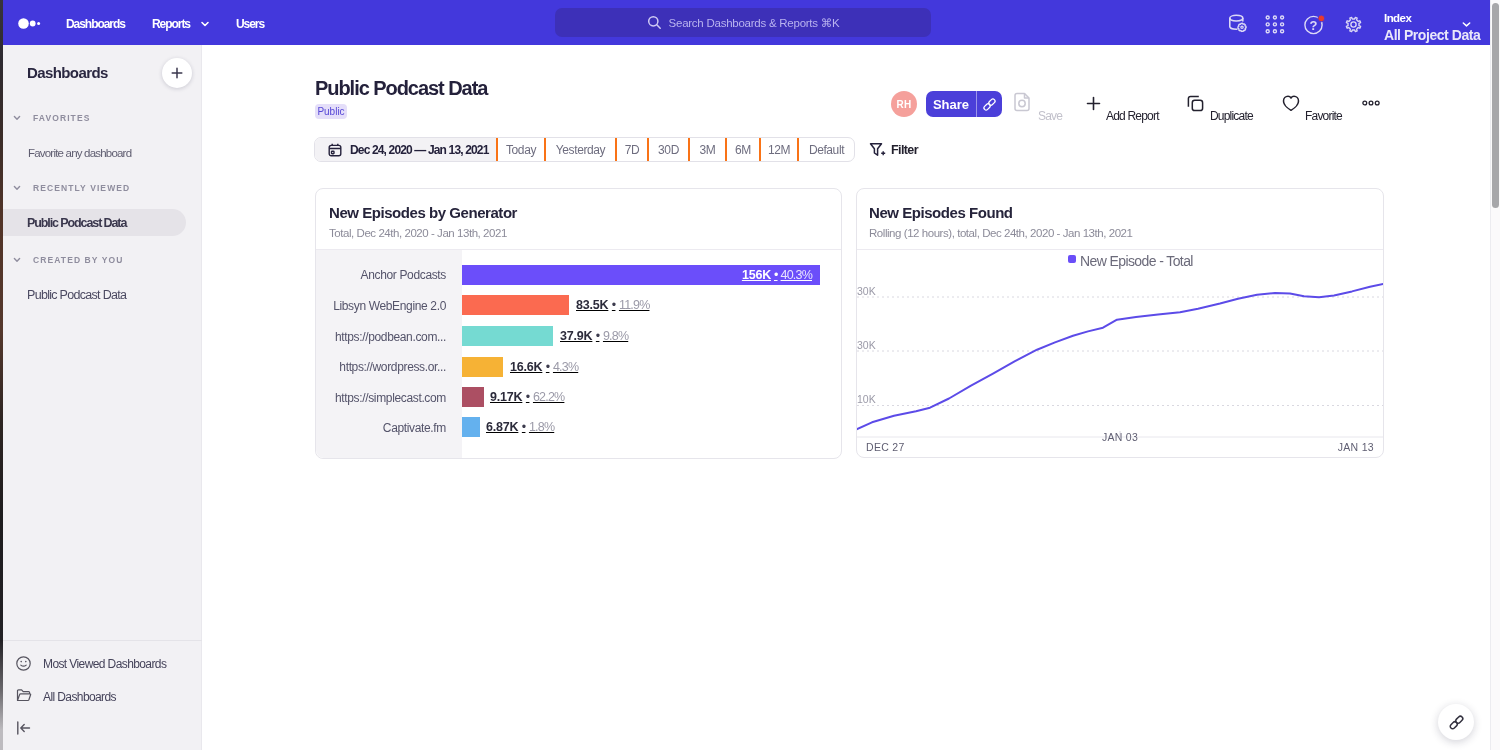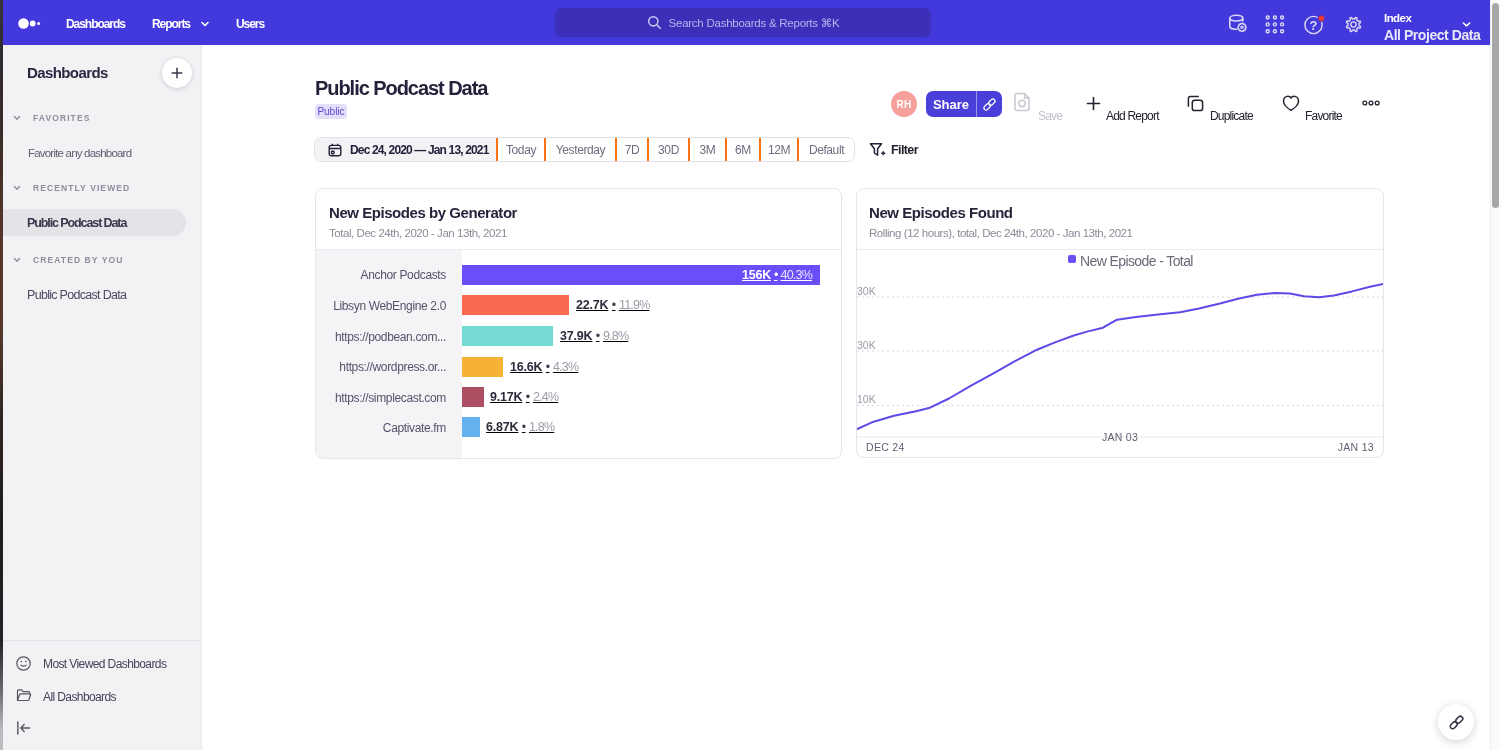--- a/index.html
+++ b/index.html
@@ -223,27 +223,27 @@
 <div class="rowlab" style="left:316px;top:268px;width:130px">Anchor Podcasts</div>
 <div class="rowlab" style="left:316px;top:299px;width:130px">Libsyn WebEngine 2.0</div>
 <div class="rowlab" style="left:316px;top:330px;width:130px">https://podbean.com...</div>
 <div class="rowlab" style="left:316px;top:360px;width:130px">https://wordpress.or...</div>
 <div class="rowlab" style="left:316px;top:391px;width:130px">https://simplecast.com</div>
 <div class="rowlab" style="left:316px;top:421px;width:130px">Captivate.fm</div>
 
 <div class="abs" style="left:462px;top:265px;width:358px;height:20px;background:#6b4efa"></div>
 <div class="abs vlab" style="left:0;top:268px;width:812px;text-align:right;color:#fff"><b style="color:#fff">156K</b><span style="color:#fff;margin:0 3px">•</span><span style="color:rgba(255,255,255,0.85)">40.3%</span></div>
 <div class="abs" style="left:462px;top:295px;width:107px;height:20px;background:#fb6a50"></div>
-<div class="abs vlab" style="left:576px;top:298px"><b>22.7K</b><span style="color:#3c3b4d;margin:0 3.5px">•</span><span>11.9%</span></div>
+<div class="abs vlab" style="left:576px;top:298px"><b>83.5K</b><span style="color:#3c3b4d;margin:0 3.5px">•</span><span>11.9%</span></div>
 <div class="abs" style="left:462px;top:326px;width:91px;height:20px;background:#75dad2"></div>
 <div class="abs vlab" style="left:560px;top:329px"><b>37.9K</b><span style="color:#3c3b4d;margin:0 3.5px">•</span><span>9.8%</span></div>
 <div class="abs" style="left:462px;top:357px;width:41px;height:20px;background:#f6b235"></div>
 <div class="abs vlab" style="left:510px;top:360px"><b>16.6K</b><span style="color:#3c3b4d;margin:0 3.5px">•</span><span>4.3%</span></div>
 <div class="abs" style="left:462px;top:387px;width:22px;height:20px;background:#ac4f63"></div>
-<div class="abs vlab" style="left:490px;top:390px"><b>9.17K</b><span style="color:#3c3b4d;margin:0 3.5px">•</span><span>2.4%</span></div>
+<div class="abs vlab" style="left:490px;top:390px"><b>9.17K</b><span style="color:#3c3b4d;margin:0 3.5px">•</span><span>62.2%</span></div>
 <div class="abs" style="left:462px;top:417px;width:18px;height:20px;background:#64b1ee"></div>
 <div class="abs vlab" style="left:486px;top:420px"><b>6.87K</b><span style="color:#3c3b4d;margin:0 3.5px">•</span><span>1.8%</span></div>
 
 <div class="abs card" style="left:856px;top:188px;width:528px;height:270px;"></div>
 <div class="abs ctitle" style="left:869px;top:204px">New Episodes Found</div>
 <div class="abs csub" style="left:869px;top:227px">Rolling (12 hours), total, Dec 24th, 2020 - Jan 13th, 2021</div>
 <div class="abs" style="left:857px;top:249px;width:526px;height:1px;background:#eceaf0"></div>
 <div class="abs" style="left:1068px;top:255px;width:8px;height:8px;background:#6a4ef8;border-radius:2px"></div>
 <div class="abs" style="left:1080px;top:253px;font-size:14px;color:#6b6a7a;letter-spacing:-0.6px">New Episode - Total</div>
 
@@ -253,21 +253,21 @@
 <svg class="abs" style="left:857px;top:250px" width="526" height="207" viewBox="0 0 526 207">
 <g stroke="#d9d8e0" stroke-width="1" stroke-dasharray="2 3">
 <line x1="0" y1="47" x2="526" y2="47"></line>
 <line x1="0" y1="101" x2="526" y2="101"></line>
 <line x1="0" y1="155.5" x2="526" y2="155.5"></line>
 </g>
 <line x1="0" y1="187" x2="526" y2="187" stroke="#e8e7ed" stroke-width="1"></line>
 <line x1="263" y1="181" x2="263" y2="187" stroke="#d9d8e0" stroke-width="1"></line>
 <polyline fill="none" stroke="#5c4be8" stroke-width="2" stroke-linejoin="round" points="-2,180 15,172.3 37,165.7 59,161.3 73,157.7 92,148.5 114,135.7 136,123.6 158,111.1 180,99.7 198,92.4 216,85.8 231,81.4 246,77.7 260,69.7 279,67.1 301,64.5 323,62.3 341,58.7 363,53.5 381,48.8 400,44.7 418,42.9 433,43.6 447,46.2 462,47.3 477,45.5 495,41.4 513,36.7 527,33.7"></polyline>
 </svg>
-<div class="abs" style="left:866px;top:441px;font-size:10.5px;color:#5f5e72;letter-spacing:0.3px">DEC 24</div>
+<div class="abs" style="left:866px;top:441px;font-size:10.5px;color:#5f5e72;letter-spacing:0.3px">DEC 27</div>
 <div class="abs" style="left:1100px;top:431px;width:40px;text-align:center;font-size:10.5px;color:#5f5e72;letter-spacing:0.3px">JAN 03</div>
 <div class="abs" style="left:1334px;top:441px;width:40px;text-align:right;font-size:10.5px;color:#5f5e72;letter-spacing:0.3px">JAN 13</div>
 
 <div class="abs" style="left:1438px;top:704px;width:36px;height:36px;border-radius:50%;background:#fff;box-shadow:0 2px 8px rgba(30,30,60,0.2);display:flex;align-items:center;justify-content:center;">
 <svg width="17" height="17" viewBox="0 0 24 24">
       <g transform="rotate(-45 12 12)" stroke="#33313f" stroke-width="2.1" fill="none">
         <rect x="0.9" y="8.6" width="11.2" height="6.8" rx="3.4"></rect>
         <rect x="11.9" y="8.6" width="11.2" height="6.8" rx="3.4"></rect>
       </g>
     </svg>

